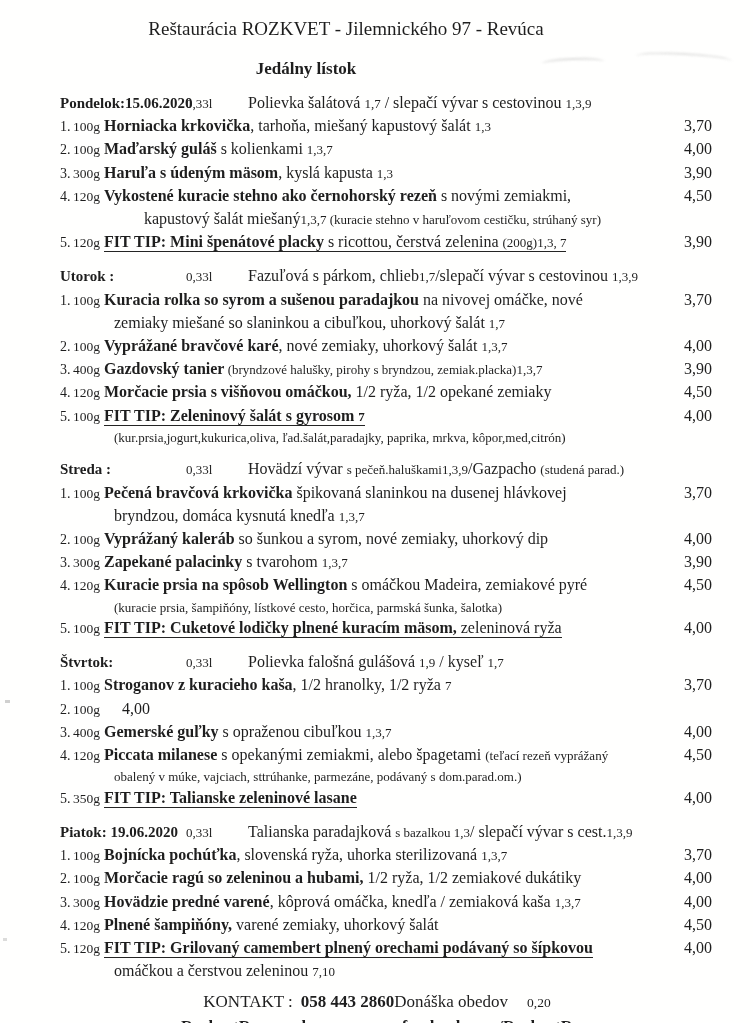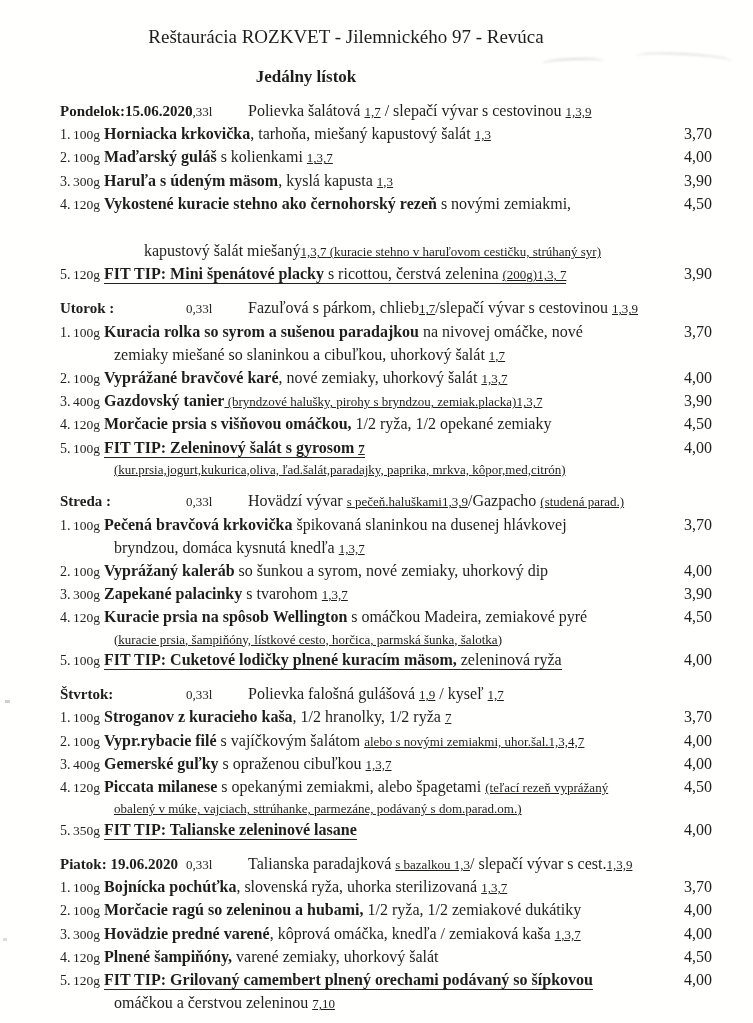--- a/index.html
+++ b/index.html
@@ -3,42 +3,42 @@
 <meta charset="utf-8">
 <style>
   html,body{margin:0;padding:0;background:#fff;}
   .page{
     position:relative;
     width:753px;height:1023px;
     background:#fffffe;
     font-family:"Liberation Serif","DejaVu Serif",serif;
     color:#1e1e1e;
     box-sizing:border-box;
-    padding:8px 41px 0 60px;
+    padding:0 41px 0 60px;
     overflow:hidden;
     -webkit-font-smoothing:antialiased;
   }
   .title{font-size:19px;line-height:24px;padding-top:17px;text-align:center;transform:translateX(-40px);white-space:nowrap;}
   .subtitle{font-size:17px;line-height:22px;margin-top:17px;font-weight:bold;text-align:center;transform:translateX(-80px);white-space:nowrap;}
   #days{margin-top:12px;}
   .day{margin-top:11px;}
   .day:first-child{margin-top:0;}
   .row{display:flex;align-items:baseline;line-height:22.2px;}
   .row.sl{line-height:18.5px;}
   .day-label{width:126px;flex-shrink:0;font-weight:bold;font-size:15px;white-space:nowrap;}
   .day-vol{width:50px;flex-shrink:0;font-size:13px;}
   .day-soup{flex:1;min-width:0;margin-left:12px;font-size:16px;white-space:nowrap;overflow:visible;}
   .noqty{width:44px;flex-shrink:0;font-size:14px;white-space:nowrap;}
   .no{display:inline-block;min-width:13px;}
   .qty{font-size:13.5px;}
   .txt{flex:1;min-width:0;font-size:16px;white-space:nowrap;overflow:visible;}
   .cont .txt{padding-left:10px;}
   .price{width:46px;flex-shrink:0;text-align:right;font-size:16px;}
   .b{font-weight:bold;}
-  .sm{font-size:13px;text-decoration:underline;}
+  .sm{font-size:13px;}
   .u{border-bottom:1.8px solid #242424;padding-bottom:1px;}
   .footer{margin-top:9px;margin-left:-26px;margin-right:-8px;}
   .f1{display:flex;justify-content:center;align-items:baseline;font-size:17px;}
   .f1 .phone{font-weight:bold;margin-left:8px;}
   .f1 .dprice{font-size:13.5px;margin-left:19px;}
   .f2{display:flex;gap:52px;margin-top:5px;margin-left:108px;font-weight:bold;font-size:16.5px;white-space:nowrap;}
   
   .smudge{position:absolute;pointer-events:none;}
   .sm-a{left:542px;top:58px;width:62px;height:7px;border-top:2px solid rgba(150,150,150,.30);border-radius:60%;transform:rotate(-2deg);filter:blur(.8px);}
   .sm-b{left:636px;top:53px;width:96px;height:9px;border-top:2px solid rgba(150,150,150,.28);border-radius:60%;transform:rotate(3deg);filter:blur(.9px);}
@@ -79,21 +79,21 @@
           <span class="txt"><span class="b">Haruľa s údeným mäsom</span><span>, kyslá kapusta </span><span class="sm">1,3</span></span>
           <span class="price">3,90</span>
         </div>
         <div class="row item">
           <span class="noqty"><span class="no">4.</span><span class="qty">120g</span></span>
           <span class="txt"><span class="b">Vykostené kuracie stehno ako černohorský rezeň</span><span> s novými zemiakmi,</span></span>
           <span class="price">4,50</span>
         </div>
         <div class="row cont">
           <span class="noqty"></span>
-          <span class="txt" style="padding-left: 40px; margin-top: 24px;"><span>kapustový šalát miešaný</span><span class="sm">1,3,7</span><span class="sm"> (kuracie stehno v haruľovom cestičku, strúhaný syr)</span></span>
+          <span class="txt" style="padding-left: 40px;"><span>kapustový šalát miešaný</span><span class="sm">1,3,7</span><span class="sm"> (kuracie stehno v haruľovom cestičku, strúhaný syr)</span></span>
           <span class="price"></span>
         </div>
         <div class="row item">
           <span class="noqty"><span class="no">5.</span><span class="qty">120g</span></span>
           <span class="txt"><span class="b u">FIT TIP: Mini špenátové placky</span><span class="u"> s ricottou, čerstvá zelenina </span><span class="sm u">(200g)1,3, 7</span></span>
           <span class="price">3,90</span>
         </div>
       </div>
       <div class="day">
         <div class="row day-header">
@@ -185,21 +185,20 @@
           <span class="day-vol">0,33l</span>
           <span class="day-soup"><span>Polievka falošná gulášová </span><span class="sm">1,9</span><span> / kyseľ </span><span class="sm">1,7</span></span>
         </div>
         <div class="row item">
           <span class="noqty"><span class="no">1.</span><span class="qty">100g</span></span>
           <span class="txt"><span class="b">Stroganov z kuracieho kaša</span><span>, 1/2 hranolky, 1/2 ryža </span><span class="sm">7</span></span>
           <span class="price">3,70</span>
         </div>
         <div class="row item">
           <span class="noqty"><span class="no">2.</span><span class="qty">100g</span></span>
-          <span class="txt"><span class="b">Vypr.rybacie filé</span><span> s vajíčkovým šalátom </span><span class="sm">alebo s novými zemiakmi, uhor.šal.1,3,4,7</span></span>
           <span class="price">4,00</span>
         </div>
         <div class="row item">
           <span class="noqty"><span class="no">3.</span><span class="qty">400g</span></span>
           <span class="txt"><span class="b">Gemerské guľky</span><span> s opraženou cibuľkou </span><span class="sm">1,3,7</span></span>
           <span class="price">4,00</span>
         </div>
         <div class="row item">
           <span class="noqty"><span class="no">4.</span><span class="qty">120g</span></span>
           <span class="txt"><span class="b">Piccata milanese</span><span> s opekanými zemiakmi, alebo špagetami </span><span class="sm">(teľací rezeň vyprážaný</span></span>

